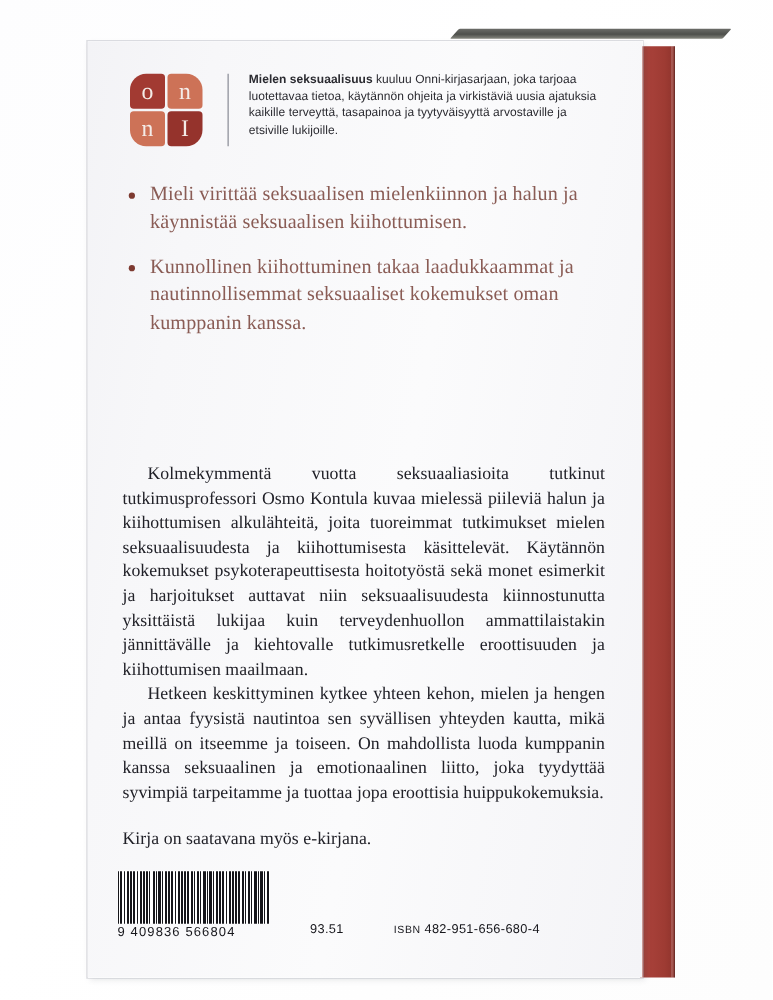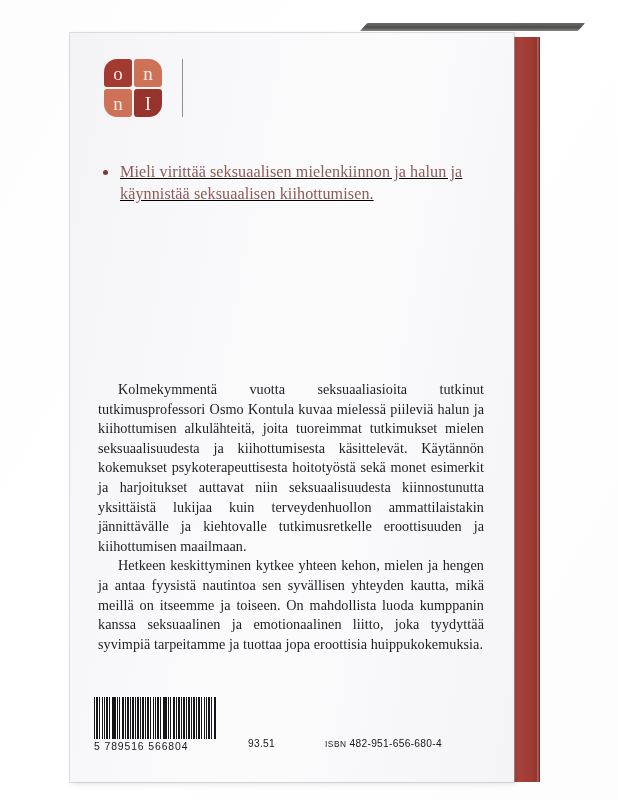--- a/index.html
+++ b/index.html
@@ -133,26 +133,25 @@
     line-height: 13.6px;
     color: #2b2b31;
     letter-spacing: .05px;
   }
   #header-text b { font-weight: 700; }
 
   
   #bullets {
     position: absolute;
     left: 28px;
-    top: 128px;
+    top: 112px;
     width: 392px;
     margin: 0;
     padding: 0;
     list-style: none;
-    text-decoration: underline;
   }
   #bullets li {
     position: relative;
     padding-left: 22px;
     margin-bottom: 13px;
     font-family: "Liberation Serif", serif;
     font-size: 16.1px;
     line-height: 22.4px;
     color: #8a5c55;
     letter-spacing: .1px;
@@ -165,21 +164,21 @@
     width: 5px;
     height: 5px;
     border-radius: 50%;
     background: #7d3a30;
   }
 
   
   #body-copy {
     position: absolute;
     left: 28px;
-    top: 347px;
+    top: 337px;
     width: 386px;
     font-family: "Liberation Serif", serif;
     font-size: 14.2px;
     line-height: 19.6px;
     color: #212128;
     text-align: justify;
     letter-spacing: .05px;
   }
   #body-copy p { margin: 0; }
   #body-copy p.indent { text-indent: 20px; }
@@ -222,21 +221,20 @@
     margin-bottom: 3px;
     font-family: "Liberation Sans", sans-serif;
     font-size: 10.2px;
     color: #17171c;
     letter-spacing: .3px;
     white-space: nowrap;
   }
   #price-isbn .isbn-label {
     font-size: 8.4px;
     letter-spacing: .5px;
-    margin-left: 10px;
     margin-right: 3px;
     padding-left: 40px;
   }
 </style>
 </head>
 <body>
 
 <div id="scene">
   <div id="bg-wash"></div>
 
@@ -252,35 +250,40 @@
 
         <div id="onni-logo">
           <div class="tile tile-o">o</div>
           <div class="tile tile-n1">n</div>
           <div class="tile tile-n2">n</div>
           <div class="tile tile-i">I</div>
         </div>
 
         <div id="logo-divider"></div>
 
+        <div id="header-text">
+          <b>Mielen seksuaalisuus</b><span> kuuluu Onni-kirjasarjaan, joka tarjoaa luotettavaa tietoa, käytännön ohjeita ja virkistäviä uusia ajatuksia kaikille terveyttä, tasapainoa ja tyytyväisyyttä arvostaville ja etsiville lukijoille.</span>
+        </div>
       </div>
 
       <ul id="bullets">
         <li>Mieli virittää seksuaalisen mielenkiinnon ja halun ja käynnistää seksuaalisen kiihottumisen.</li>
+        <li>Kunnollinen kiihottuminen takaa laadukkaammat ja nautinnollisemmat seksuaaliset kokemukset oman kumppanin kanssa.</li>
       </ul>
 
       <div id="body-copy">
         <p class="indent">Kolmekymmentä vuotta seksuaaliasioita tutkinut tutkimusprofessori Osmo Kontula kuvaa mielessä piileviä halun ja kiihottumisen alkulähteitä, joita tuoreimmat tutkimukset mielen seksuaalisuudesta ja kiihottumisesta käsittelevät. Käytännön kokemukset psykoterapeuttisesta hoitotyöstä sekä monet esimerkit ja harjoitukset auttavat niin seksuaalisuudesta kiinnostunutta yksittäistä lukijaa kuin terveydenhuollon ammattilaistakin jännittävälle ja kiehtovalle tutkimusretkelle eroottisuuden ja kiihottumisen maailmaan.</p>
         <p class="indent">Hetkeen keskittyminen kytkee yhteen kehon, mielen ja hengen ja antaa fyysistä nautintoa sen syvällisen yhteyden kautta, mikä meillä on itseemme ja toiseen. On mahdollista luoda kumppanin kanssa seksuaalinen ja emotionaalinen liitto, joka tyydyttää syvimpiä tarpeitamme ja tuottaa jopa eroottisia huippukokemuksia.</p>
+        <p class="gap">Kirja on saatavana myös e-kirjana.</p>
       </div>
 
       <div id="barcode-area">
         <div>
           <div id="barcode"></div>
-          <div id="barcode-digits">5  789516 566804</div>
+          <div id="barcode-digits">9  409836 566804</div>
         </div>
         <div id="price-isbn">
           <span>93.51</span><span class="isbn-label">ISBN</span><span>482-951-656-680-4</span>
         </div>
       </div>
 
     </div>
   </div>
 </div>
 

